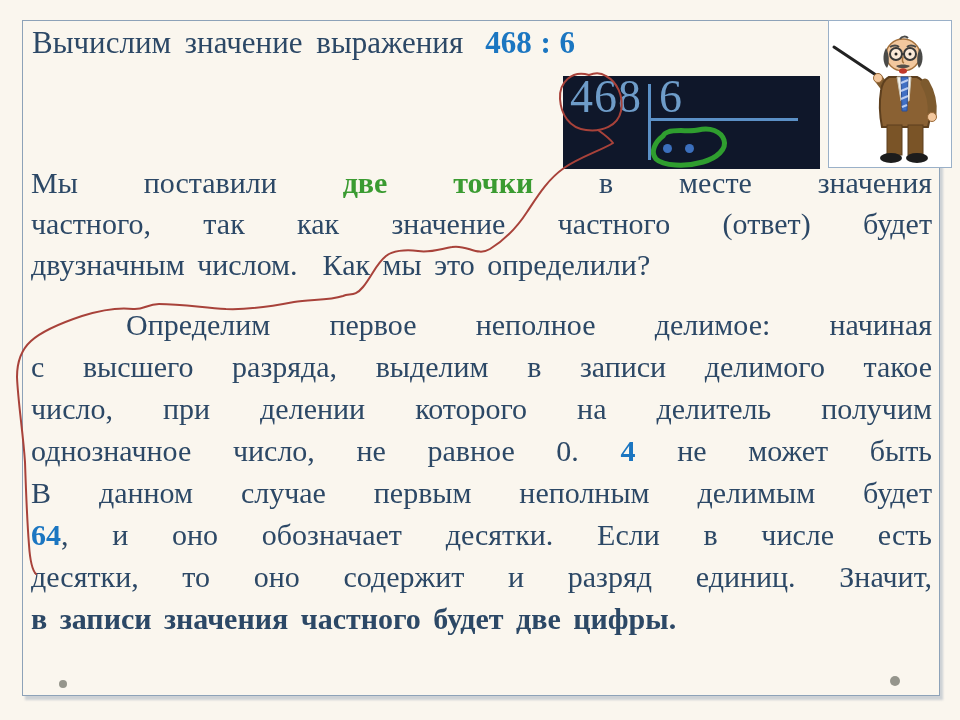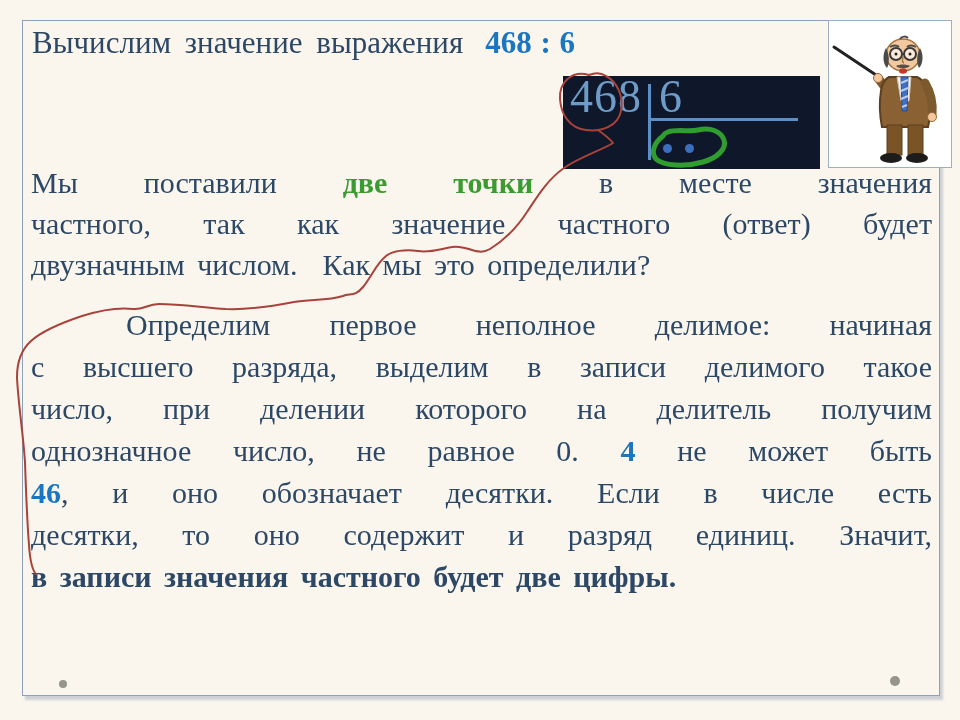--- a/index.html
+++ b/index.html
@@ -98,21 +98,22 @@
       <div class="line"><span>Мы поставили </span><span class="seg-green">две точки</span><span> в месте значения</span></div>
       <div class="line"><span>частного, так как значение частного (ответ) будет</span></div>
       <div class="line last"><span>двузначным числом.  Как мы это определили?</span></div>
     </div>
 
   <div class="para para2">
       <div class="line" style="text-indent: 95px;"><span>Определим первое неполное делимое: начиная</span></div>
       <div class="line"><span>с высшего разряда, выделим в записи делимого такое</span></div>
       <div class="line"><span>число, при делении которого на делитель получим</span></div>
       <div class="line"><span>однозначное число, не равное 0. </span><span class="seg-blue">4</span><span> не может быть</span></div>
-      <div class="line"><span class="seg-blue">46</span><span>, и оно обозначает десятки. Если в числе есть</span></div>
+      <div class="line"><span>В данном случае первым неполным делимым будет</span></div>
+      <div class="line"><span class="seg-blue">64</span><span>, и оно обозначает десятки. Если в числе есть</span></div>
       <div class="line"><span>десятки, то оно содержит и разряд единиц. Значит,</span></div>
       <div class="line last"><span class="seg-bold">в записи значения частного будет две цифры.</span></div>
     </div>
 
   <svg class="overlay" viewBox="0 0 960 720">
     <path d="M663 136 C 655 142 650 152 656 159 C 663 166 686 167 703 162 C 717 158 727 149 724 140 C 721 131 710 127 698 130 C 690 132 676 129 668 132 C 665 133 664 134 663 136" fill="none" stroke="#2f9e2f" stroke-width="5" stroke-linecap="round" stroke-linejoin="round"></path>
     <path d="M589 75 C 572 70 559 82 560 99 C 561 114 569 128 586 130 C 602 132 618 126 621 111 C 624 96 617 82 606 76 C 600 72 594 73 589 75" fill="none" stroke="#a8423a" stroke-width="2" stroke-linecap="round" stroke-linejoin="round"></path>
     <path d="M598 130 C 605 135 610 139 613 143 C 602 150 580 157 564 168 C 547 180 537 197 527 212 C 516 229 503 241 490 249 C 477 257 467 244 452 247 C 440 249 430 253 418 251 C 405 249 392 251 386 256 C 376 264 372 276 363 287 C 355 297 350 293 343 296 C 328 301 309 299 294 302 C 268 307 247 310 226 309 C 199 307 180 304 159 304 C 147 304 144 310 133 309 C 117 307 98 311 82 316 C 64 322 42 331 31 341 C 21 350 17 362 17 377 C 18 402 23 432 25 462 C 26 492 27 520 29 545 C 30 560 32 570 36 574" fill="none" stroke="#a8423a" stroke-width="2" stroke-linecap="round" stroke-linejoin="round"></path>
   </svg>
 

